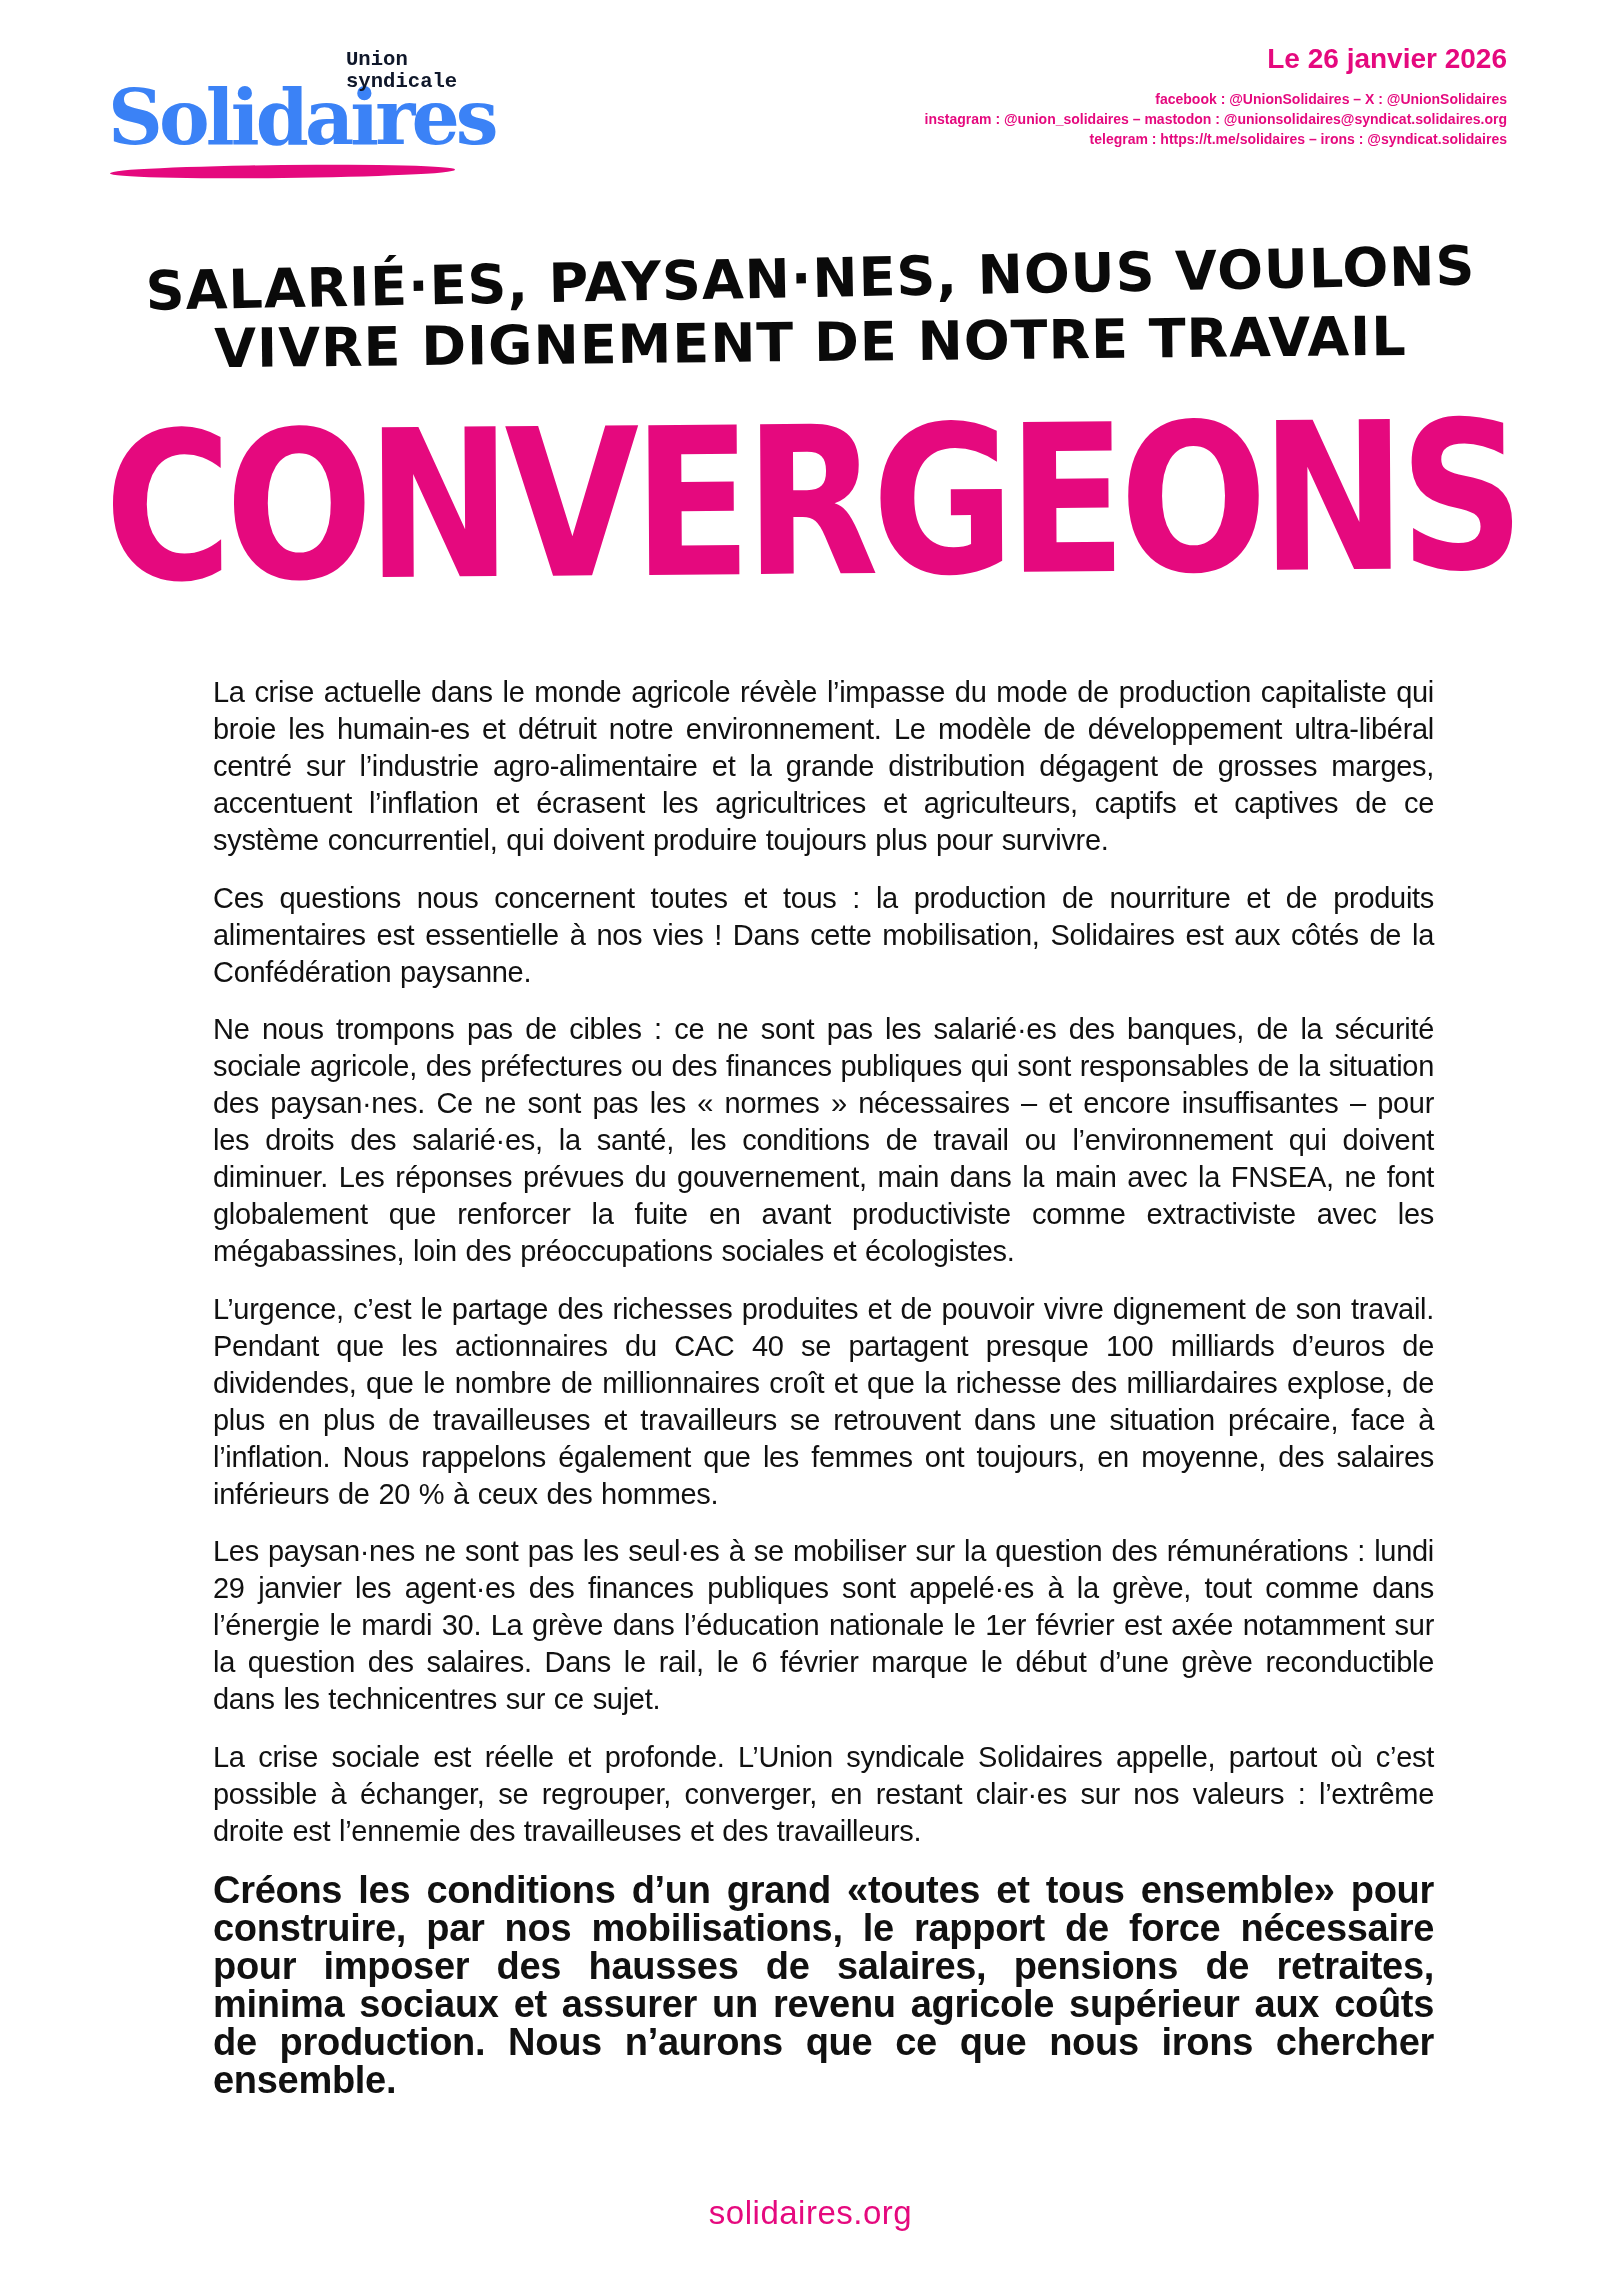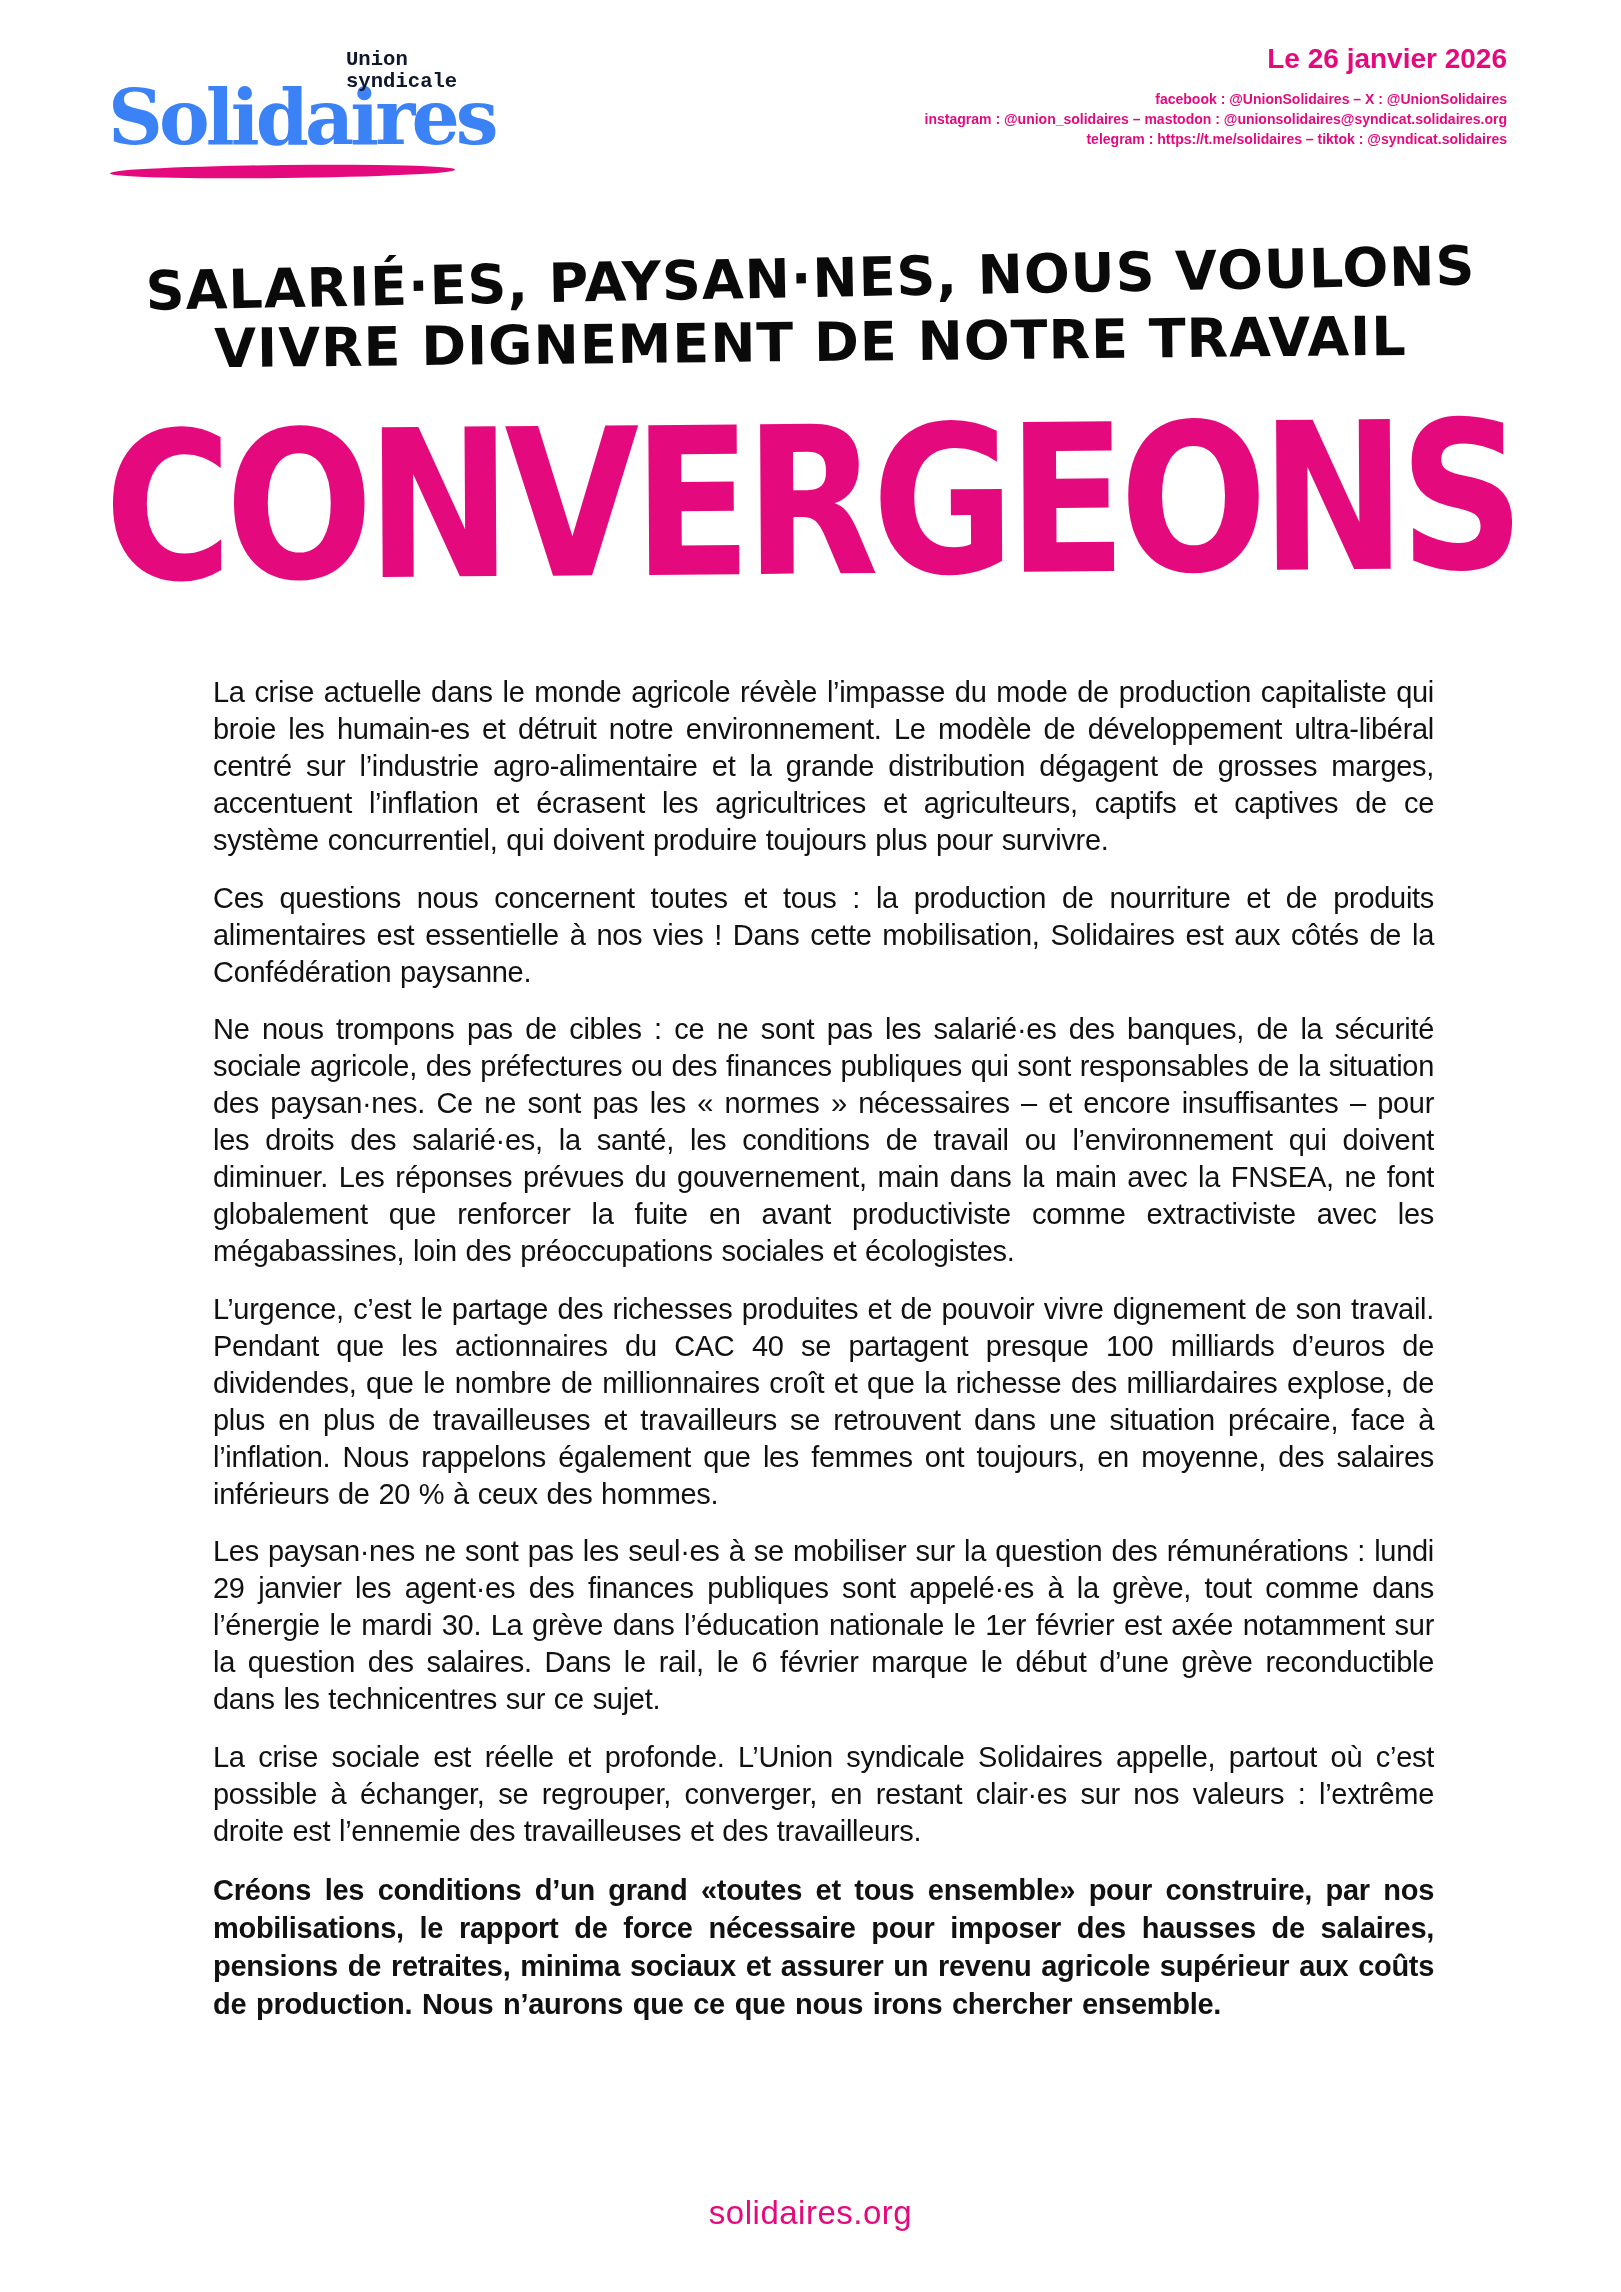--- a/index.html
+++ b/index.html
@@ -82,21 +82,21 @@
   .body-col p{
     margin:0 0 20.6px 0;
     font-size:29px;
     line-height:37px;
     text-align:justify;
     letter-spacing:-0.3px;
     word-spacing:1px;
   }
   .body-col p.emphasis{
     font-weight:bold;
-    font-size:29px;
+    font-size:38px;
     line-height:38px;
     word-spacing:2px;
   }
 
   
   .footer{
     position:absolute;left:0;right:0;top:2194px;
     text-align:center;
   }
   .footer-site{
@@ -119,21 +119,21 @@
       <span>syndicale</span>
     </div>
     <div class="logo-underline pink-bg" style="background: rgb(229, 9, 126);"></div>
   </div>
 
   <div class="header-right">
     <div class="header-date pink-fg" style="color: rgb(229, 9, 126);">Le 26 janvier 2026</div>
     <div class="header-social pink-fg" style="color: rgb(229, 9, 126); text-align: right;">
       <div>facebook : @UnionSolidaires – X : @UnionSolidaires</div>
       <div>instagram : @union_solidaires – mastodon : @unionsolidaires@syndicat.solidaires.org</div>
-      <div>telegram : https://t.me/solidaires – tiktok : @syndicat.solidaires</div>
+      <div>telegram : https://t.me/solidaires – irons : @syndicat.solidaires</div>
     </div>
   </div>
 
   <div class="headline">
     <div class="headline-line l1">SALARIÉ·ES, PAYSAN·NES, NOUS VOULONS</div>
     <div class="headline-line l2">VIVRE DIGNEMENT DE NOTRE TRAVAIL</div>
   </div>
 
   <div class="big-title pink-fg" style="color: rgb(229, 9, 126);">CONVERGEONS</div>
 

